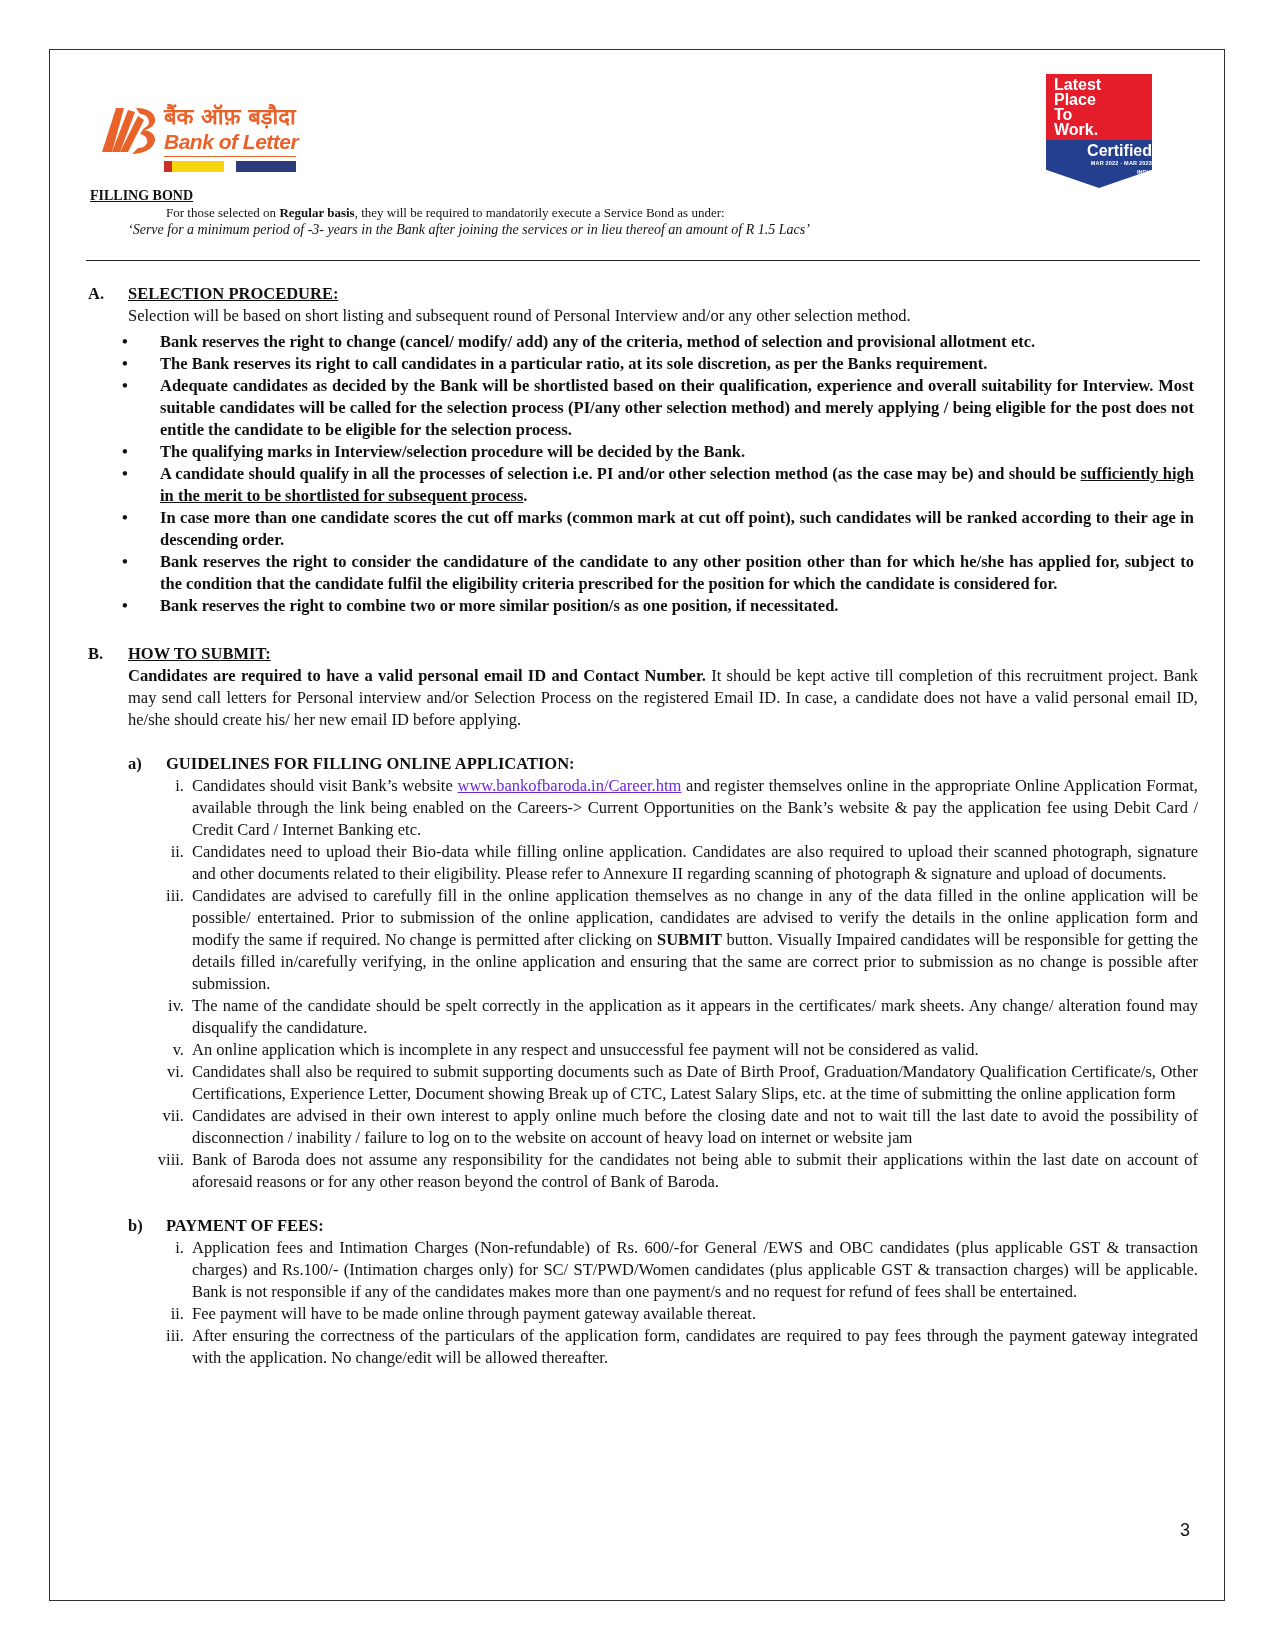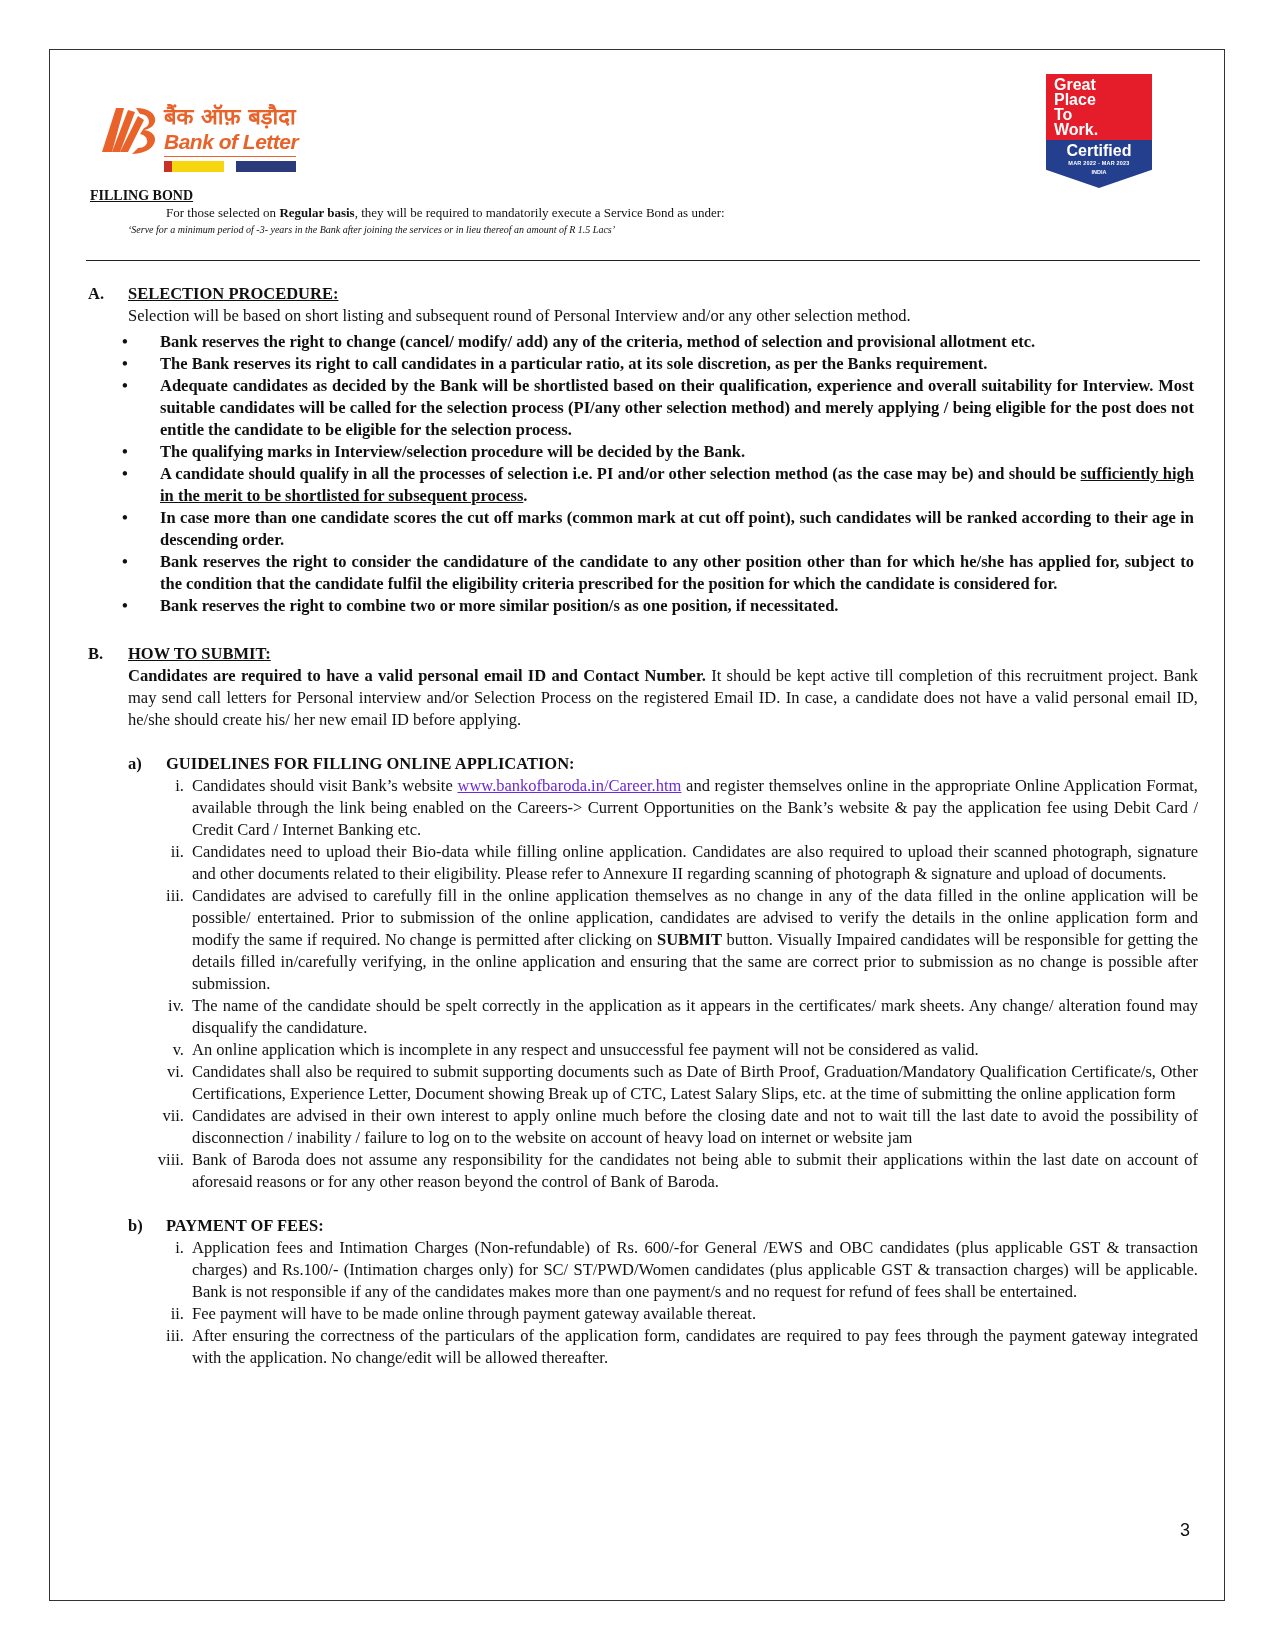--- a/index.html
+++ b/index.html
@@ -16,29 +16,29 @@
              letter-spacing: -0.5px; white-space: nowrap; }
   .logo-line { position: absolute; left: 66px; top: 56px; width: 132px; height: 1px; background:#e8622a; }
   .logo-strip1 { position: absolute; left: 66px; top: 61px; width: 60px; height: 11px; background: #f7d60f; }
   .logo-strip1 i { position:absolute; left:0; top:0; width:8px; height:11px; background:#c8312a; }
   .logo-strip2 { position: absolute; left: 138px; top: 61px; width: 60px; height: 11px; background: #2b3a7a; }
   .gptw { position: absolute; left: 1046px; top: 74px; width: 106px; height: 114px; }
   .gptw-red { position:absolute; left:0; top:0; width:106px; height:66px; background:#e51d2a; color:#fff;
               font-family:"Liberation Sans", sans-serif; font-weight:bold; font-size:16px; line-height:15px;
               padding:3px 0 0 8px; box-sizing:border-box; }
   .gptw-blue { position:absolute; left:0; top:66px; width:106px; height:48px; background:#243f8e; color:#fff;
-               font-family:"Liberation Sans", sans-serif; text-align:center;
+               font-family:"Liberation Sans", sans-serif; text-align:right;
                clip-path: polygon(0 0,100% 0,100% 62%,50% 100%,0 62%); }
   .gptw-cert { font-weight:bold; font-size:16px; line-height:18px; padding-top:2px; }
   .gptw-date { font-size:5.5px; font-weight:bold; letter-spacing:0.2px; }
   .gptw-india { font-size:5.5px; font-weight:bold; margin-top:3px; }
   .bond { position:absolute; left:90px; top:187px; font-size:13.5px; line-height:17px; }
   .bond-title { font-weight:bold; text-decoration: underline; font-size:14px; }
   .bond-line1 { padding-left:76px; font-size:13px; }
-  .bond-line2 { padding-left:38px; font-style: italic; font-size:10px; }
+  .bond-line2 { padding-left:38px; font-style: italic; font-size:14px; }
   .rule { position:absolute; left:86px; top:260px; width:1114px; height:1px; background:#222; }
   .content { position:absolute; left:88px; top:283px; width:1110px; font-size:16.5px; line-height:22px; }
   .sec-head { display:flex; font-weight:bold; }
   .sec-letter { width:40px; }
   .sec-title { text-decoration: underline; }
   .sec-intro { padding-left:40px; text-align: justify; }
   ul.bul { list-style:none; margin:4px; padding:0;font-weight:bold; }
   ul.bul li { position:relative; padding-left:68px; text-align: justify; }
   ul.bul li::before { content:"\2022"; position:absolute; left:30px; top:0; }
   .u { text-decoration: underline; }
@@ -67,21 +67,21 @@
   <div class="logo-en">Bank of Letter</div>
   <div class="logo-line"></div>
   <div class="logo-strip1">
       <i></i>
     </div>
   <div class="logo-strip2"></div>
 </div>
 
 <div class="gptw">
   <div class="gptw-red">
-    <div>Great</div>
+    <div>Latest</div>
     <div>Place</div>
     <div>To</div>
     <div>Work.</div>
   </div>
   <div class="gptw-blue">
     <div class="gptw-cert">Certified</div>
     <div class="gptw-date">MAR 2022 - MAR 2023</div>
     <div class="gptw-india">INDIA</div>
   </div>
 </div>

